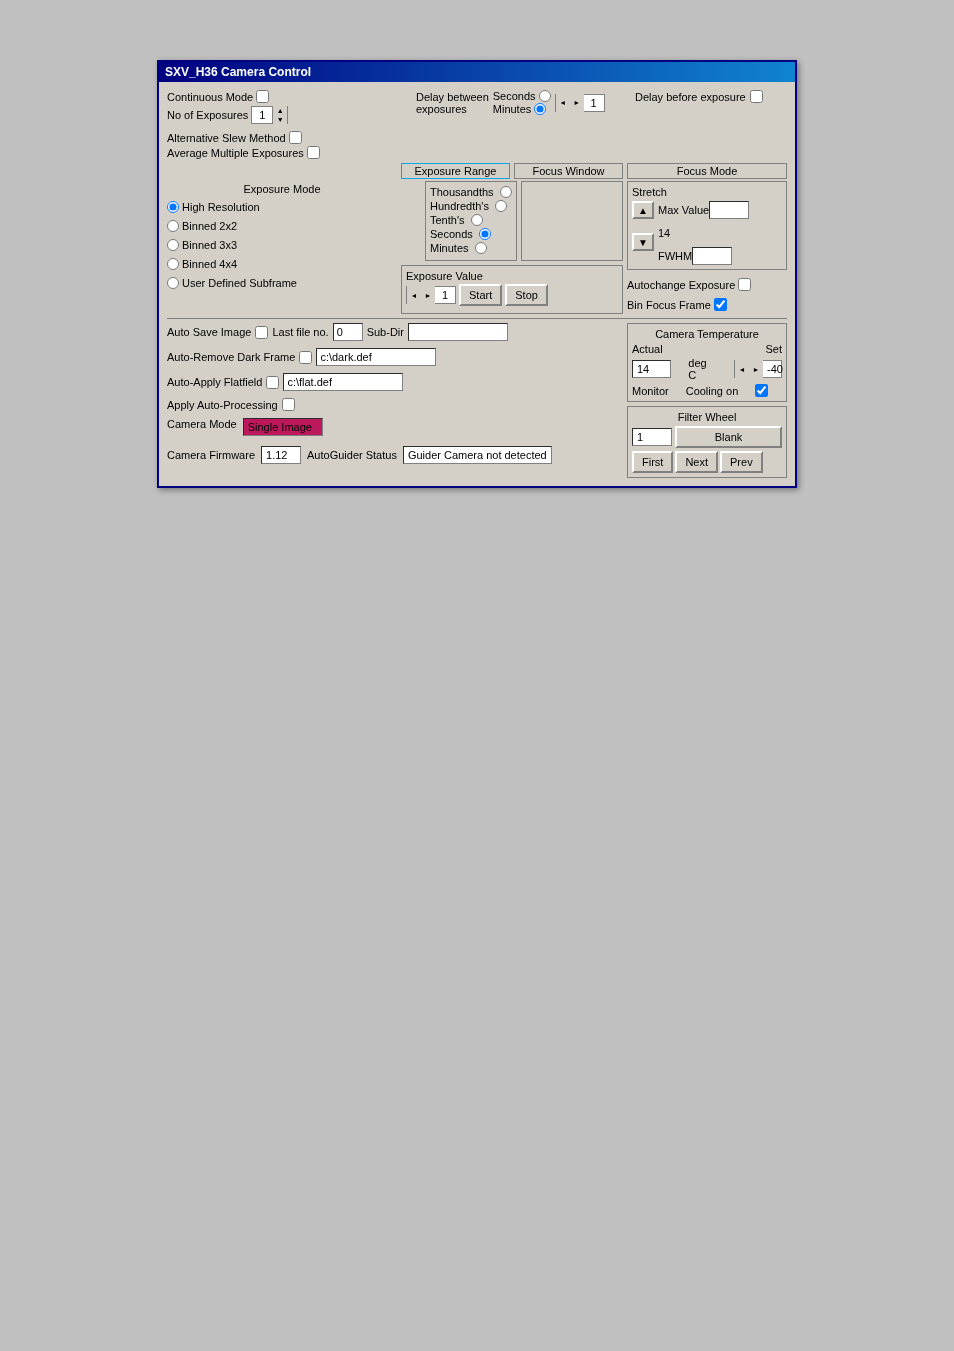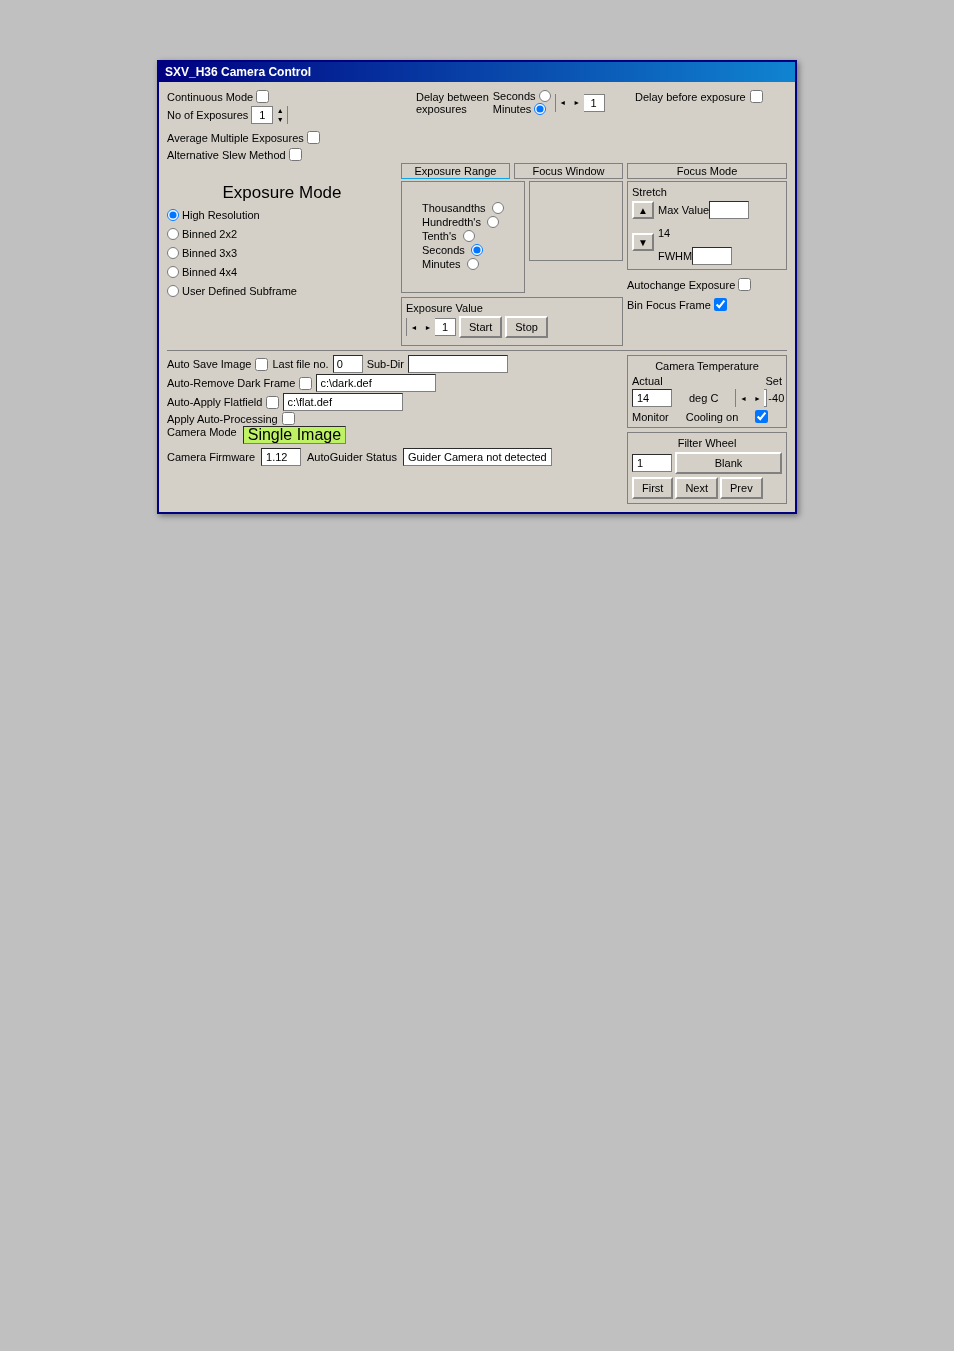--- a/index.html
+++ b/index.html
@@ -105,31 +105,32 @@
       cursor: pointer;
       min-height: 22px;
     }
     .btn-wide {
       min-width: 80px;
     }
 
     
     .left-col { display: flex; flex-direction: column; gap: 4px; }
     .section-header {
-      font-size: 17px;
+      font-size: 11px;
       text-align: center;
       font-weight: normal;
       margin: 2px 0;
     }
 
     
     .mid-col { display: flex; flex-direction: column; gap: 4px; }
     .exposure-range-box {
       border: 1px solid #808080;
-      padding: 20px;
+      padding: 4px;
+      margin-left: 24px;
     }
     .exposure-range-row {
       display: flex;
       align-items: center;
       gap: 6px;
       margin-bottom: 2px;
     }
     .focus-window-box {
       border: 1px solid #808080;
       padding: 4px;
@@ -187,21 +188,21 @@
       font-family: inherit;
     }
 
     
     .bottom-area {
       margin-top: 4px;
       display: grid;
       grid-template-columns: 1fr 160px;
       gap: 4px;
     }
-    .bottom-left { display: flex; flex-direction: column; gap: 1px; }
+    .bottom-left { display: flex; flex-direction: column; gap: 7px; }
     .bottom-right { display: flex; flex-direction: column; gap: 4px; }
 
     .file-row {
       display: flex;
       align-items: center;
       gap: 4px;
     }
 
     
     .temp-box {
@@ -272,23 +273,23 @@
       background: white;
       padding: 1px 4px;
       font-size: 11px;
       height: 18px;
       min-width: 140px;
       display: flex;
       align-items: center;
     }
     .camera-mode-value {
       border: 1px inset #808080;
-      background: #bef264;
+      background: #be185d;
       padding: 1px 4px;
-      font-size: 16px;
+      font-size: 11px;
       height: 18px;
       min-width: 80px;
       display: flex;
       align-items: center;
     }
     .firmware-value {
       border: 1px inset #808080;
       background: white;
       padding: 1px 4px;
       font-size: 11px;
@@ -351,26 +352,26 @@
           </div>
         </div>
       </div>
 
       <div style="display:flex; align-items:center; gap:4px; flex:1;">
         <span class="label">Delay before exposure</span>
         <input type="checkbox" class="checkbox-input" style="">
       </div>
     </div>
 
+    <div class="row" style="margin-bottom:2px;">
+      <span class="label">Alternative Slew Method</span>
+      <input type="checkbox" class="checkbox-input" style="">
+    </div>
     <div class="row" style="margin-bottom:4px;">
       <span class="label">Average Multiple Exposures</span>
-      <input type="checkbox" class="checkbox-input" style="">
-    </div>
-    <div class="row" style="margin-bottom:2px;">
-      <span class="label">Alternative Slew Method</span>
       <input type="checkbox" class="checkbox-input" style="">
     </div>
 
     <div class="col-headers">
       <div class="col-header"></div>
       <div style="display:grid; grid-template-columns:1fr 1fr; gap:4px;">
         <div class="col-header" style="border:1px solid #0ea5e9; padding:1px 4px;">Exposure Range</div>
         <div class="col-header" style="border:1px solid #808080; padding:1px 4px;">Focus Window</div>
       </div>
       <div class="col-header" style="border:1px solid #808080; padding:1px 4px;">Focus Mode</div>
@@ -540,21 +541,21 @@
           <div class="temp-row" style="margin-bottom:2px;">
             <span class="label">Actual</span>
             <span style="flex:1;"></span>
             <span class="label">Set</span>
           </div>
           <div class="temp-row" style="margin-bottom:3px;">
             <div class="firmware-value">
               <span>14</span>
             </div>
             <span class="label">deg C</span>
-            <div class="spinner-box" style="width:32px;">
+            <div class="spinner-box" style="width:48px;">
               <div class="spinner-arrows" style="flex-direction:row; border:none;">
                 <button class="spinner-btn" style="height:18px; border:none;">◄</button>
                 <button class="spinner-btn" style="height:18px; border:none;">►</button>
               </div>
               <span class="spinner-value" style="font-size:11px;">-40</span>
             </div>
           </div>
           <div class="temp-row">
             <span class="label">Monitor</span>
             <span class="label">Cooling on</span>

